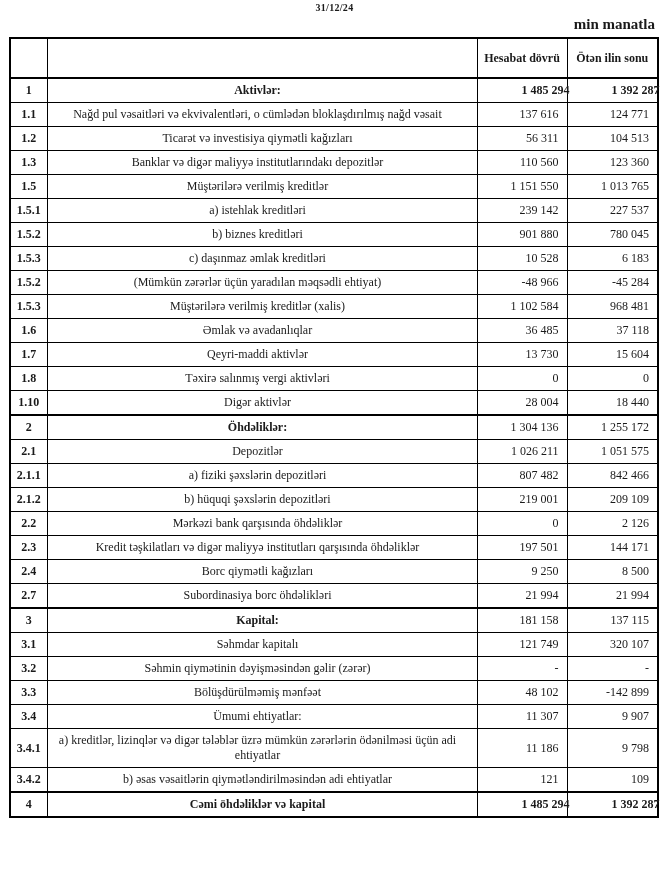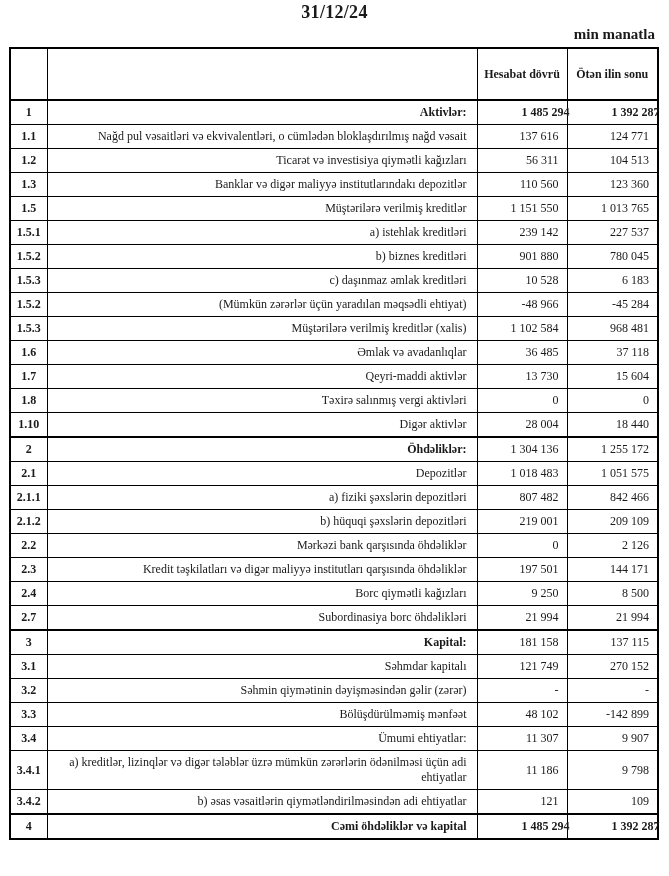--- a/index.html
+++ b/index.html
@@ -16,21 +16,21 @@
   }
   .page {
     position: relative;
     width: 669px;
     height: 876px;
     box-sizing: border-box;
   }
   .date-title {
     text-align: center;
     font-weight: bold;
-    font-size: 18px;
+    font-size: 10px;
     padding-top: 2px;
     letter-spacing: 0.3px;
   }
   .unit-note {
     text-align: right;
     font-weight: bold;
     font-size: 15px;
     margin: 3px 14px 4px 0;
   }
   table.balance {
@@ -49,29 +49,29 @@
     font-size: 12px;
     line-height: 1.25;
     vertical-align: middle;
     box-sizing: border-box;
   }
   thead th {
     border-bottom: 2px solid #000;
     font-weight: bold;
     text-align: center;
     padding: 5px 4px;
-    height: 52px;
+    height: 40px;
   }
   td.num {
     text-align: center;
     font-weight: bold;
     padding: 4px 2px;
   }
   td.label {
-    text-align: right;
+    text-align: center;
     padding: 4px 10px 4px 1px;
   }
   td.val {
     text-align: right;
     padding: 4px 8px 4px 2px;
     white-space: nowrap;
   }
   tr.section td.label { font-weight: bold; }
   tr.vbold td.val { font-weight: bold; padding-left: 44px; }
   tr.thick-top td { border-top: 2px solid #000; }
@@ -185,21 +185,21 @@
   </tr>
         <tr class="section thick-top">
     <td class="num">2</td>
     <td class="label">Öhdəliklər:</td>
     <td class="val">1 304 136</td>
     <td class="val">1 255 172</td>
   </tr>
         <tr>
     <td class="num">2.1</td>
     <td class="label">Depozitlər</td>
-    <td class="val">1 018 483</td>
+    <td class="val">1 026 211</td>
     <td class="val">1 051 575</td>
   </tr>
         <tr>
     <td class="num">2.1.1</td>
     <td class="label">a) fiziki şəxslərin depozitləri</td>
     <td class="val">807 482</td>
     <td class="val">842 466</td>
   </tr>
         <tr>
     <td class="num">2.1.2</td>
@@ -234,21 +234,21 @@
         <tr class="section thick-top">
     <td class="num">3</td>
     <td class="label">Kapital:</td>
     <td class="val">181 158</td>
     <td class="val">137 115</td>
   </tr>
         <tr>
     <td class="num">3.1</td>
     <td class="label">Səhmdar kapitalı</td>
     <td class="val">121 749</td>
-    <td class="val">270 152</td>
+    <td class="val">320 107</td>
   </tr>
         <tr>
     <td class="num">3.2</td>
     <td class="label">Səhmin qiymətinin dəyişməsindən gəlir (zərər)</td>
     <td class="val">-</td>
     <td class="val">-</td>
   </tr>
         <tr>
     <td class="num">3.3</td>
     <td class="label">Bölüşdürülməmiş mənfəət</td>

